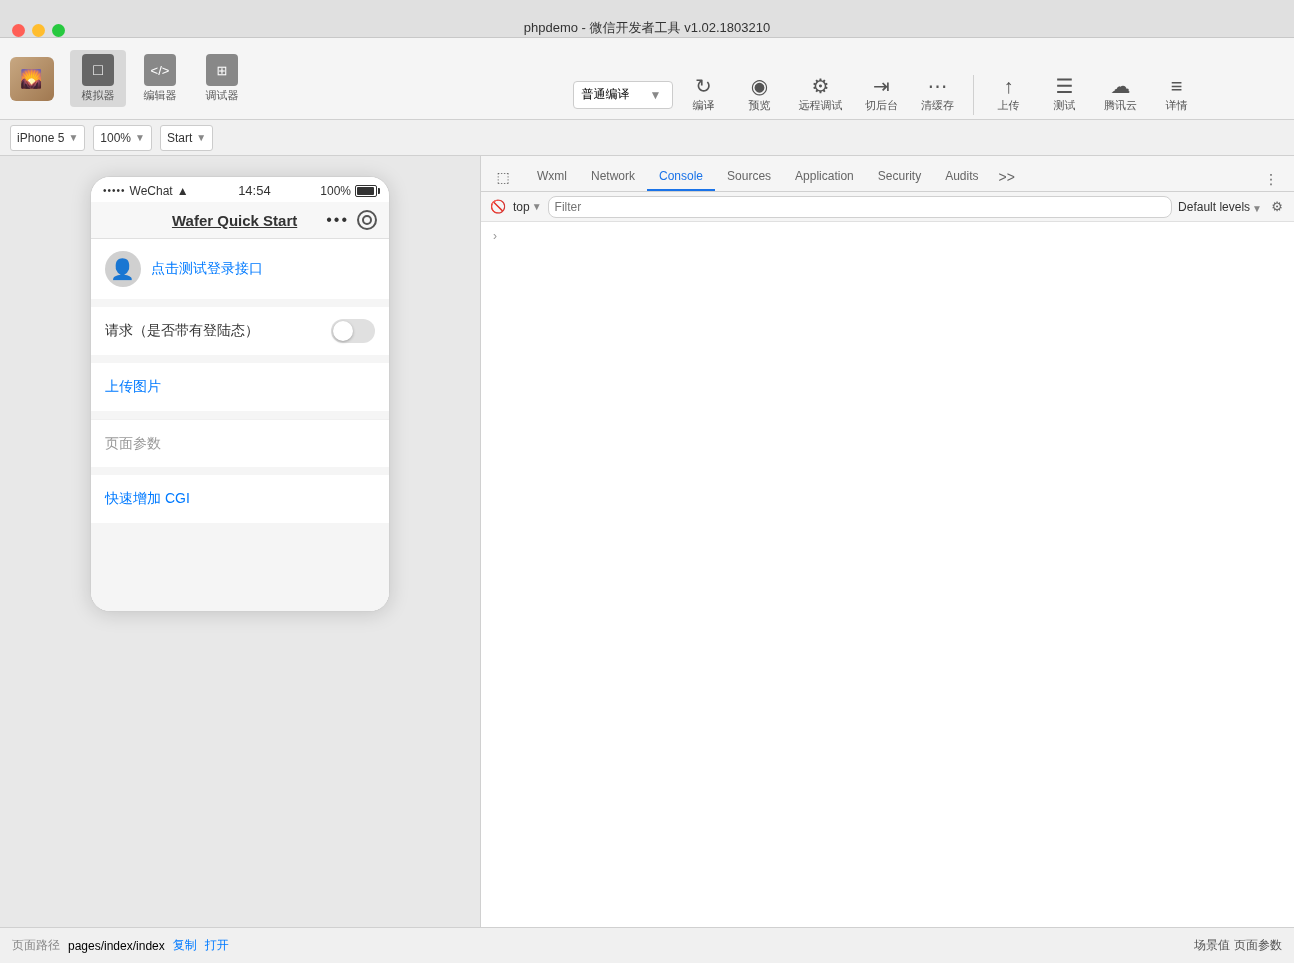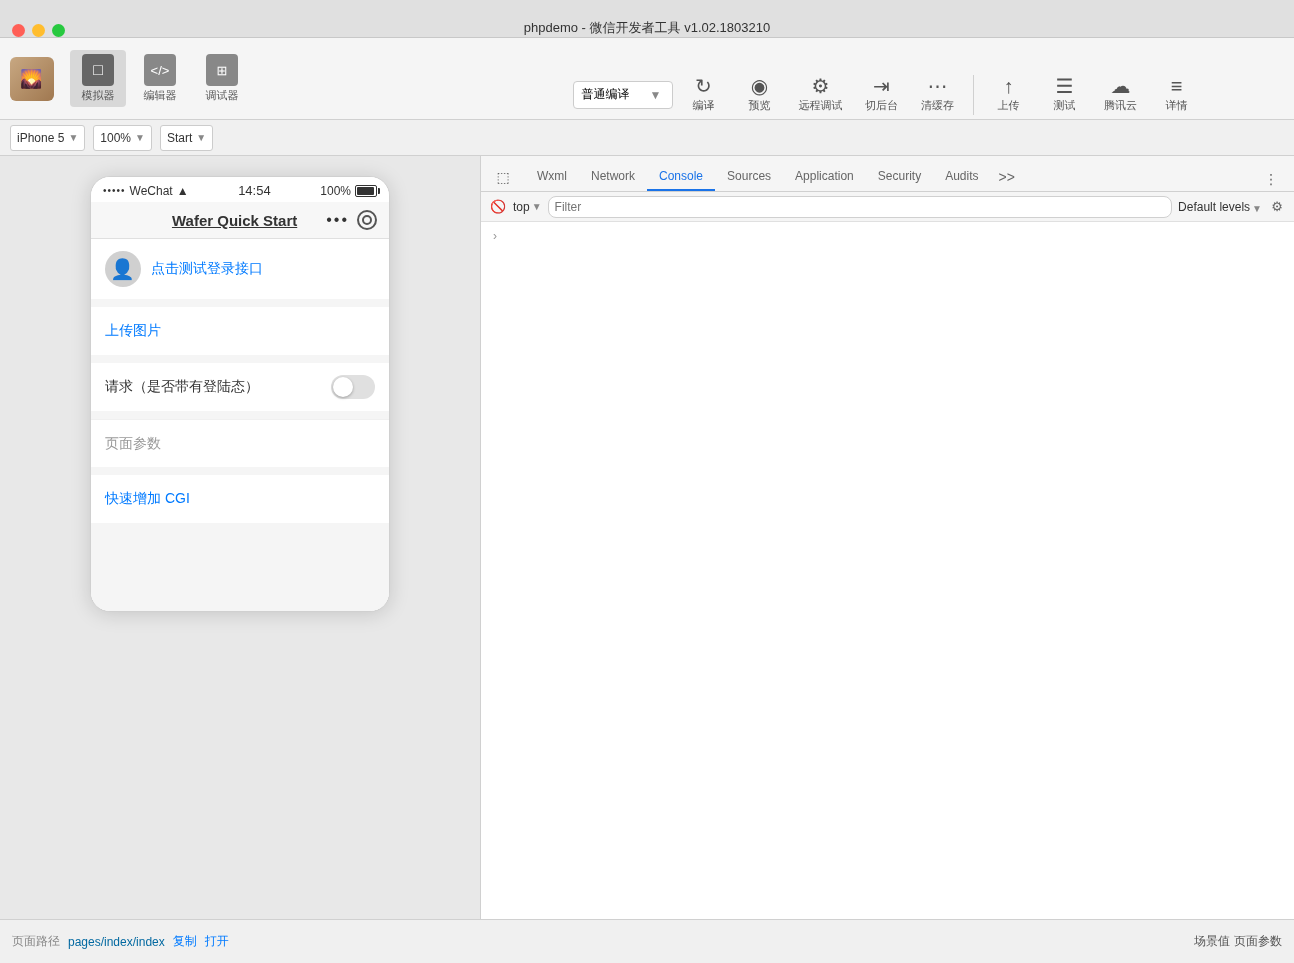--- a/index.html
+++ b/index.html
@@ -465,32 +465,32 @@
     }
     .console-chevron {
       color: #999;
       font-size: 12px;
       cursor: pointer;
       padding: 2px 4px;
     }
 
     
     .bottom-bar {
-      height: 44px;
+      height: 36px;
       background: #f0f0f0;
       border-top: 1px solid #d0d0d0;
       display: flex;
       align-items: center;
       padding: 0 12px;
       gap: 8px;
       font-size: 12px;
       color: #555;
     }
     .bottom-path-label { color: #888; }
-    .bottom-path { color: #0369a1; }
+    .bottom-path { color: #000000; }
     .bottom-link { color: #007aff; cursor: pointer; text-decoration: none; }
     .bottom-right {
       margin-left: auto;
       display: flex;
       gap: 4px;
     }
     .bottom-right-item { color: #555; cursor: pointer; }
   </style>
 </head>
 <body>
@@ -628,30 +628,30 @@
           <div class="list-item">
             <div class="user-avatar">
               <span class="user-avatar-icon">👤</span>
             </div>
             <span class="list-link">点击测试登录接口</span>
           </div>
         </div>
 
         <div class="list-section">
           <div class="list-item">
-            <span class="list-link">上传图片</span>
-          </div>
-        </div>
-
-        <div class="list-section">
-          <div class="list-item">
             <span class="list-label">请求（是否带有登陆态）</span>
             <div class="toggle-switch">
               <div class="toggle-knob"></div>
             </div>
+          </div>
+        </div>
+
+        <div class="list-section">
+          <div class="list-item">
+            <span class="list-link">上传图片</span>
           </div>
         </div>
 
         <div class="list-section">
           <div class="list-item" style="border-top:1px solid #f0f0f0;">
             <span class="list-label" style="color:#999;">页面参数</span>
           </div>
         </div>
 
         <div class="list-section">

